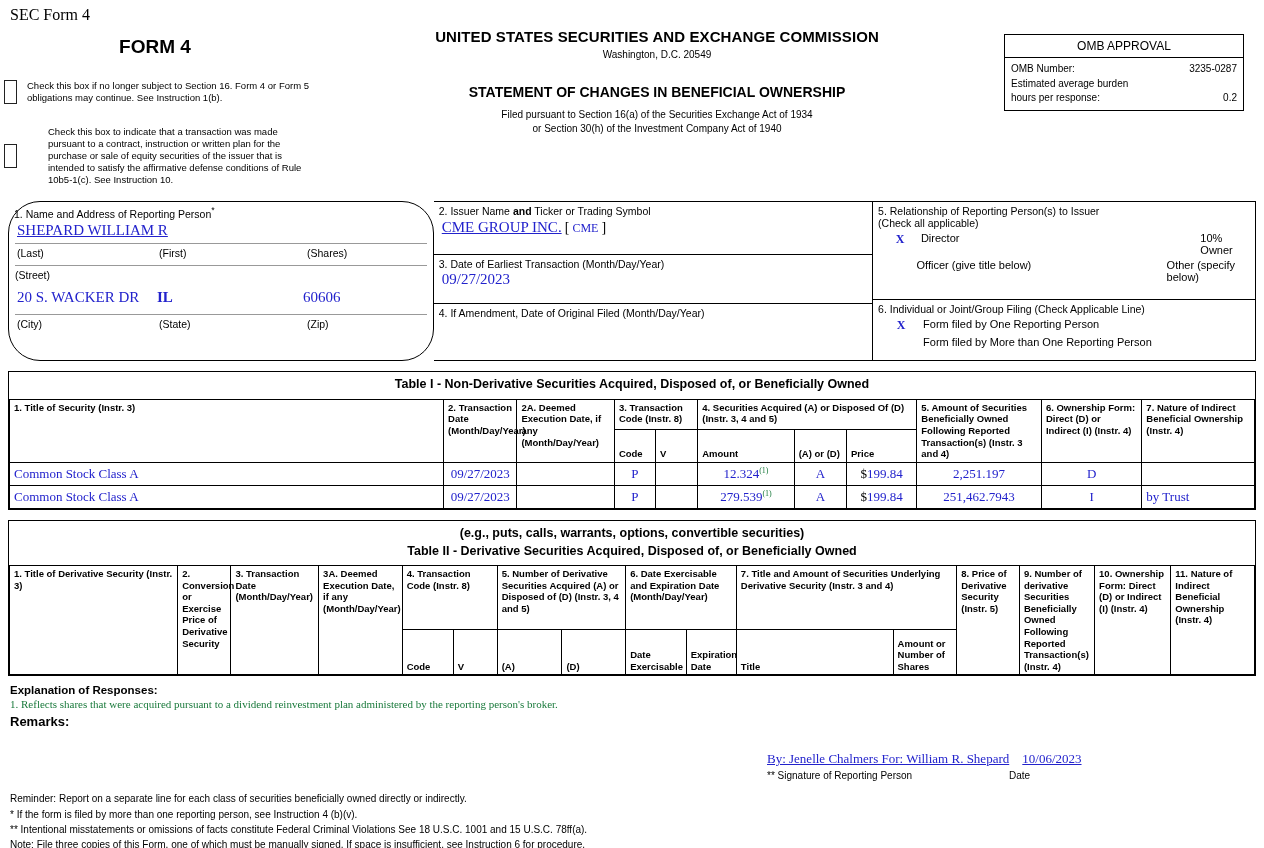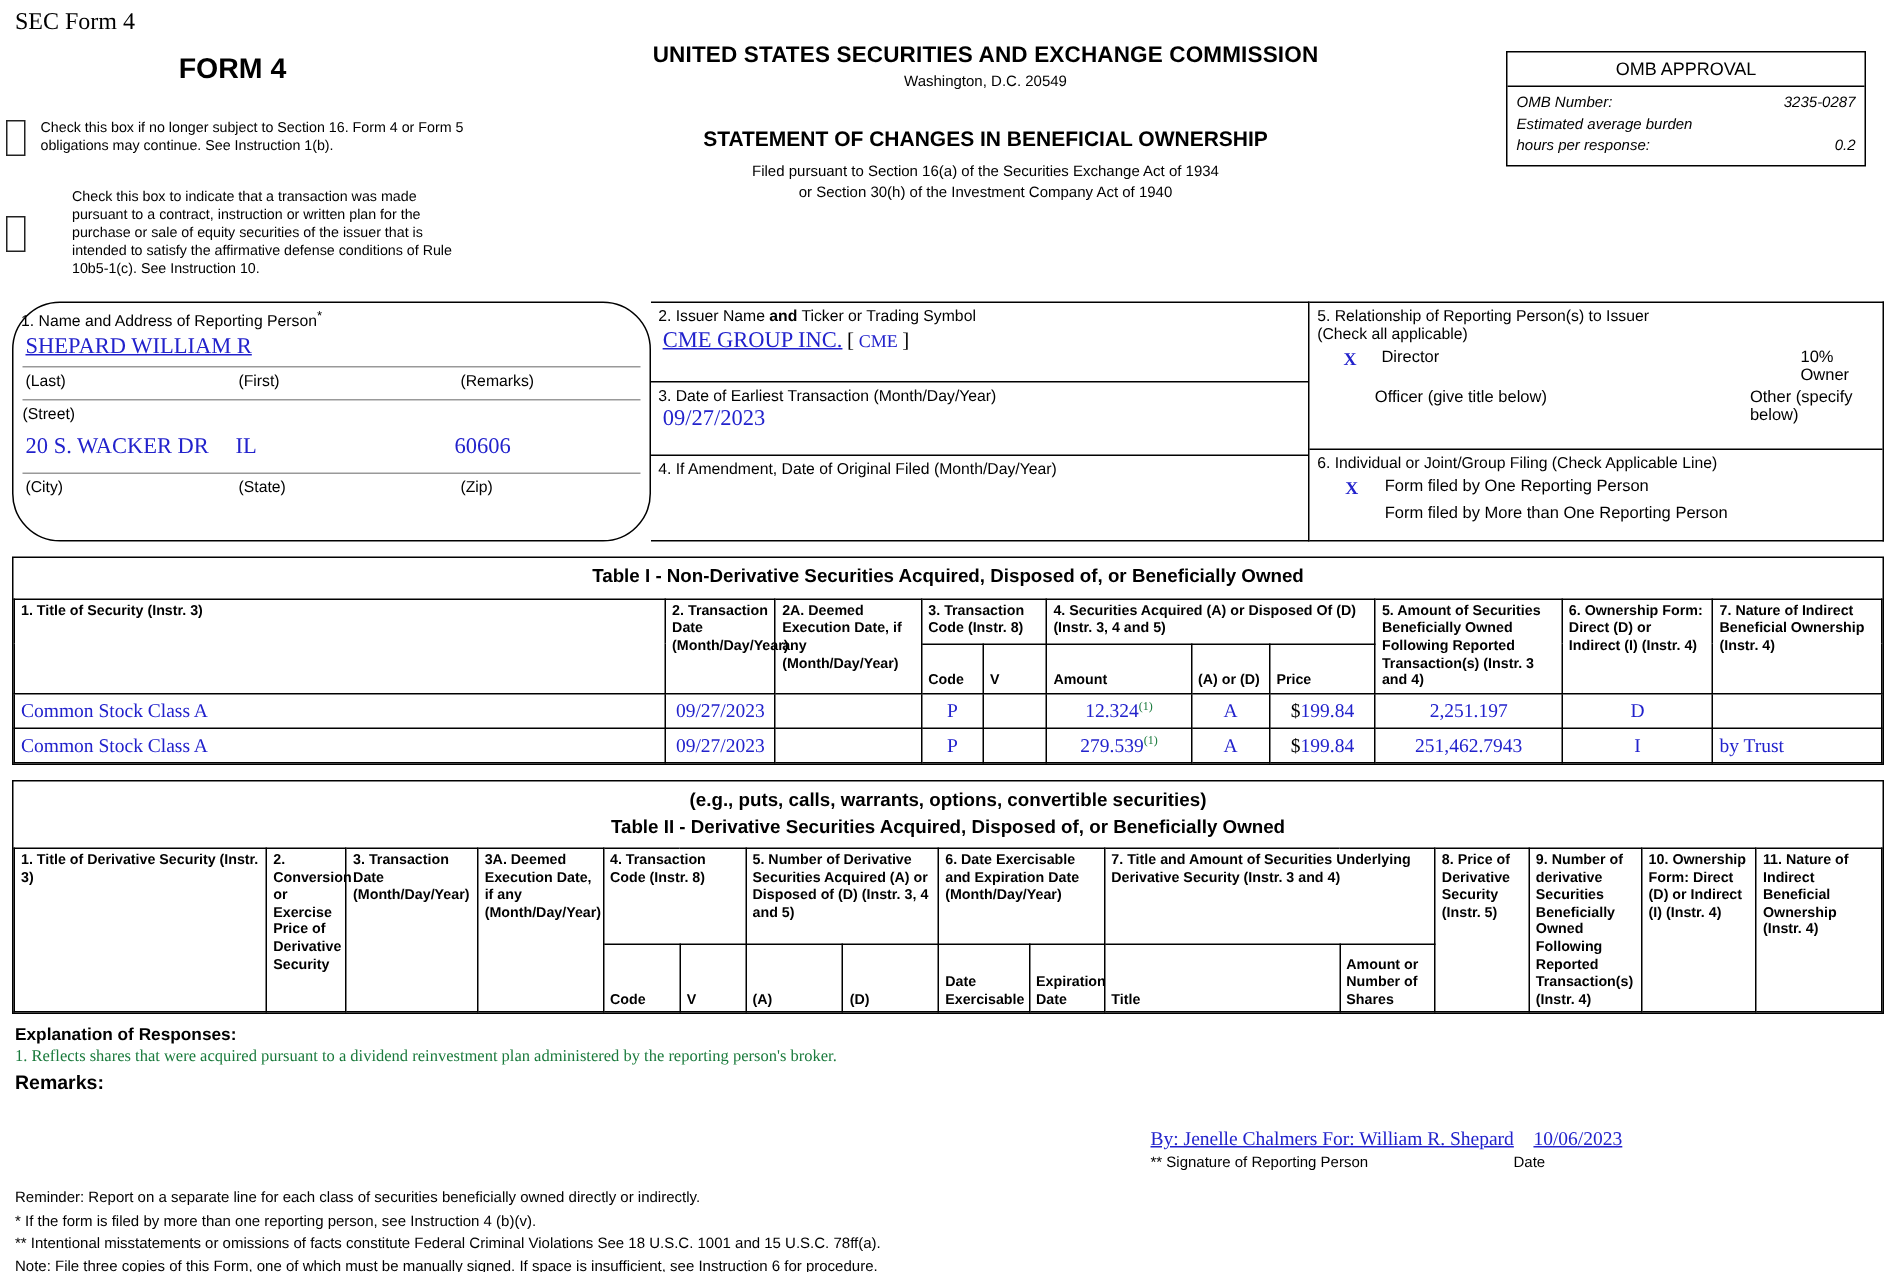--- a/index.html
+++ b/index.html
@@ -19,39 +19,39 @@
   .wash{font-size:10px;margin-top:4px;}
   .stmt{font-size:14px;font-weight:bold;margin-top:24px;}
   .filed{font-size:10px;margin-top:8px;line-height:1.35;}
   .chkrow{display:flex;align-items:center;margin-top:22px;padding-left:4px;}
   .chkrow2{display:flex;align-items:center;margin-top:22px;padding-left:4px;gap:21px;}
   .cbox{width:11px;height:22px;border:1.6px solid #222;flex:0 0 auto;margin-right:10px;background:#fff;}
   .chktext{font-size:9.5px;line-height:1.25;}
   
   .omb{border:1.5px solid #000;width:238px;}
   .omb-t{text-align:center;font-size:12px;padding:4px 0;border-bottom:1.5px solid #000;}
-  .omb-b{padding:4px 6px;font-style:italic;}
+  .omb-b{padding:4px 6px;}
   .omb-line{display:flex;justify-content:space-between;font-size:10px;line-height:1.45;}
   
   .boxwrap{display:flex;margin:16px 8px 0 8px;width:1248px;}
   .bx{border:1.5px solid #000;box-sizing:border-box;}
   .col1{width:437px;border-radius:32px;}
   .col2{width:451px;border-left:none;}
   .col3{flex:1;border-left:none;}
   .lbl{font-size:10.5px;padding:3px 5px 0 5px;}
   .val-serif{font-family:"Liberation Serif",serif;font-size:15px;color:#2222cc;}
   .nameval{padding:2px 0 4px 8px;}
   .subrow{display:flex;border-top:1px solid #999;margin:0 6px;}
   .sc{padding:3px 0 6px 2px;font-size:10.5px;}
   .sc1{width:140px;}
   .sc2{width:146px;}
   .sc3{flex:1;}
   .addrrow{display:flex;padding:2px 0 0 8px;}
   .ar1{width:140px;}
-  .ar2{width:146px;}
+  .ar2{width:146px;font-weight:bold;}
   .ar3{flex:1;}
   .inner-line{border-top:1px solid #999;margin:0 6px;}
   .issuer-sec{border-bottom:1.5px solid #000;}
   .relrow{display:flex;padding-left:6px;margin-top:3px;}
   .rx{width:44px;text-align:center;font-family:"Liberation Serif",serif;font-weight:bold;color:#2222cc;font-size:12px;}
   .rlab{width:250px;font-size:11px;}
   .rlab2{font-size:11px;}
   
   .tblwrap{margin:10px 8px 0 8px;width:1248px;border:1.5px solid #000;box-sizing:border-box;}
   .tbltitle{text-align:center;font-weight:bold;font-size:12.5px;padding:4px 0 5px 0;line-height:1.4;}
@@ -134,21 +134,21 @@
   <div class="boxwrap">
 
     <div class="bx col1">
       <div class="lbl"><span>1. Name and Address of Reporting Person</span><sup>*</sup></div>
       <div class="nameval">
         <a class="lnk val-serif" href="#">SHEPARD WILLIAM R</a>
       </div>
       <div class="subrow">
         <div class="sc sc1">(Last)</div>
         <div class="sc sc2">(First)</div>
-        <div class="sc sc3">(Remarks)</div>
+        <div class="sc sc3">(Shares)</div>
       </div>
       <div class="inner-line"></div>
       <div class="sc" style="padding-left:6px;">(Street)</div>
       <div class="addrrow">
         <div class="ar1 val-serif">20 S. WACKER DR</div>
         <div class="ar2 val-serif">IL</div>
         <div class="ar3 val-serif">60606</div>
       </div>
       <div class="subrow" style="margin-top:8px;">
         <div class="sc sc1">(City)</div>

